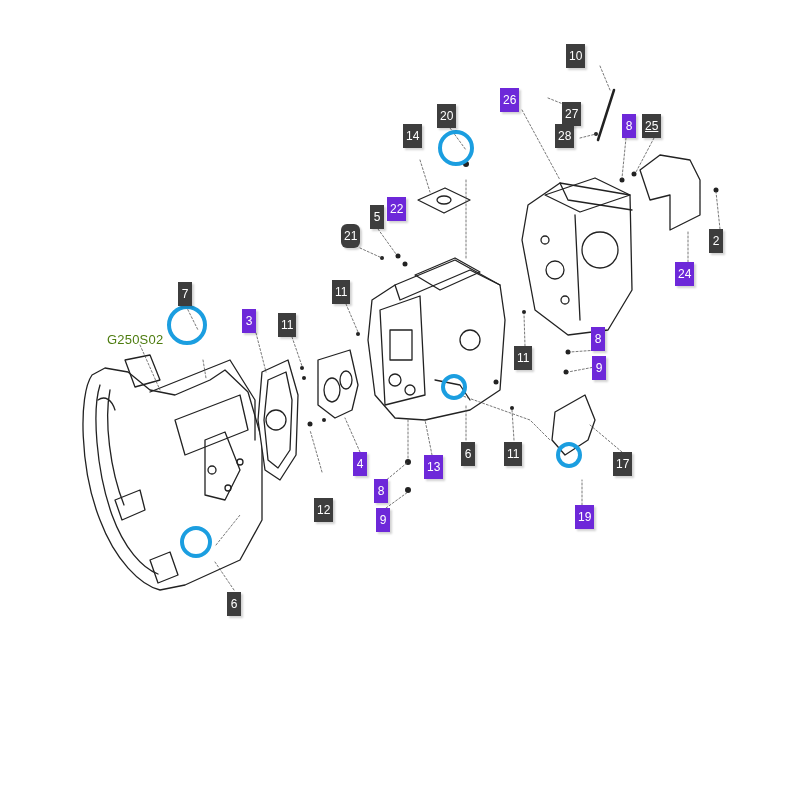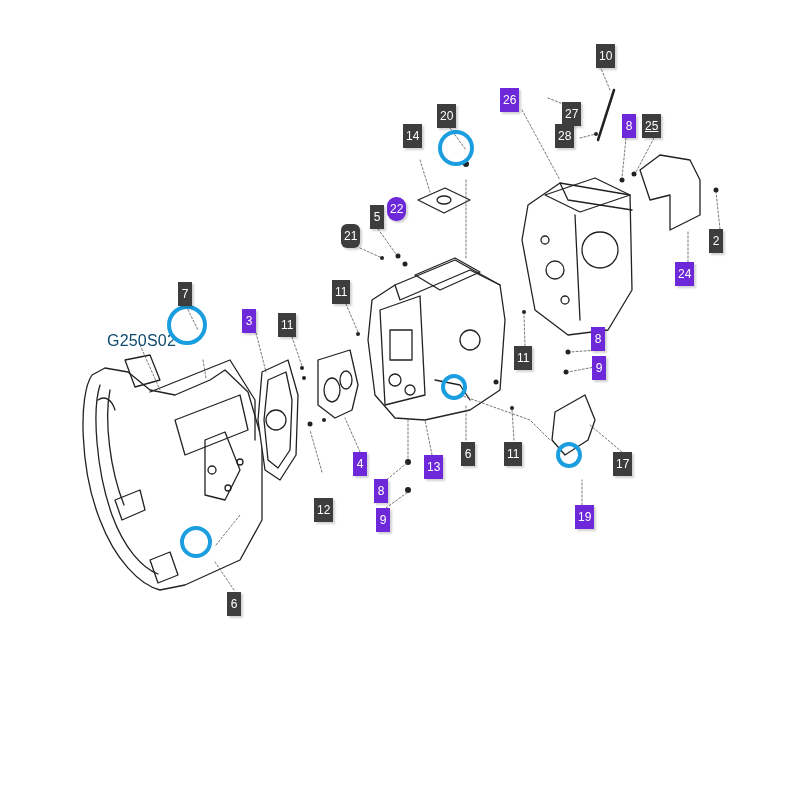--- a/index.html
+++ b/index.html
@@ -6,21 +6,21 @@
   body { width: 800px; height: 800px; position: relative; overflow: hidden;
          font-family: "Liberation Sans", sans-serif; }
   #diagram { position: absolute; left: 0; top: 0; width: 800px; height: 800px; }
   .callout { position: absolute; height: 24px; min-width: 14px; padding: 0 3px;
              box-sizing: border-box; display: flex; align-items: center; justify-content: center;
              font-family: "Liberation Sans Narrow", "Liberation Sans", sans-serif;
              font-size: 12px; color: #ffffff; box-shadow: 2px 2px 2px rgba(0,0,0,0.18);
              cursor: pointer; }
   .callout.dark { background: #3d3d3d; }
   .callout.cyan { background: #6d28d9; }
-  .figure-code { position: absolute; font-size: 16px; color: #0c4a6e; letter-spacing: 0.2px; }
+  .figure-code { position: absolute; font-size: 13px; color: #4d7c0f; letter-spacing: 0.2px; }
   .hl { position: absolute; border: 4px solid #1b9ee0; border-radius: 50%; box-sizing: border-box; }
 </style>
 </head>
 <body>
 
 <div id="diagram">
   <svg width="800" height="800" viewBox="0 0 800 800" fill="none" stroke="#222" stroke-width="1.3" stroke-linejoin="round" stroke-linecap="round">
 
     <g>
       <path d="M92,375 C78,395 80,470 100,520 C115,560 140,585 160,590 L185,585 L240,560 L262,520 L262,440 L248,392 L225,370 L210,380 L175,395 L150,390 L128,372 L105,368 Z" fill="#fff"></path>
@@ -147,30 +147,30 @@
   <div class="figure-code" style="left:107px; top:332px;">G250S02</div>
 
   <div id="highlights">
       <div class="hl" style="left: 438px; top: 130px; width: 36px; height: 36px; border-color: rgb(27, 158, 224);"></div>
       <div class="hl" style="left: 167px; top: 305px; width: 40px; height: 40px; border-color: rgb(27, 158, 224);"></div>
       <div class="hl" style="left: 441px; top: 374px; width: 26px; height: 26px; border-color: rgb(27, 158, 224);"></div>
       <div class="hl" style="left: 556px; top: 442px; width: 26px; height: 26px; border-color: rgb(27, 158, 224);"></div>
       <div class="hl" style="left: 180px; top: 526px; width: 32px; height: 32px; border-color: rgb(27, 158, 224);"></div>
     </div>
   <div id="callouts">
-      <div class="callout dark" style="left: 596px; top: 44px;">10</div>
+      <div class="callout dark" style="left: 566px; top: 44px;">10</div>
       <div class="callout cyan" style="left: 500px; top: 88px;">26</div>
       <div class="callout dark" style="left: 562px; top: 102px;">27</div>
       <div class="callout dark" style="left: 555px; top: 124px;">28</div>
       <div class="callout cyan" style="left: 622px; top: 114px;">8</div>
       <div class="callout dark" style="left: 642px; top: 114px; text-decoration: underline;">25</div>
       <div class="callout dark" style="left: 437px; top: 104px;">20</div>
       <div class="callout dark" style="left: 403px; top: 124px;">14</div>
       <div class="callout dark" style="left: 370px; top: 205px;">5</div>
-      <div class="callout cyan" style="left: 387px; top: 197px; border-radius: 9px;">22</div>
+      <div class="callout cyan" style="left: 387px; top: 197px;">22</div>
       <div class="callout dark" style="left: 341px; top: 224px; border-radius: 6px;">21</div>
       <div class="callout dark" style="left: 709px; top: 229px;">2</div>
       <div class="callout cyan" style="left: 675px; top: 262px;">24</div>
       <div class="callout dark" style="left: 178px; top: 282px;">7</div>
       <div class="callout dark" style="left: 332px; top: 280px;">11</div>
       <div class="callout cyan" style="left: 242px; top: 309px;">3</div>
       <div class="callout dark" style="left: 278px; top: 313px;">11</div>
       <div class="callout cyan" style="left: 591px; top: 327px;">8</div>
       <div class="callout dark" style="left: 514px; top: 346px;">11</div>
       <div class="callout cyan" style="left: 592px; top: 356px;">9</div>

